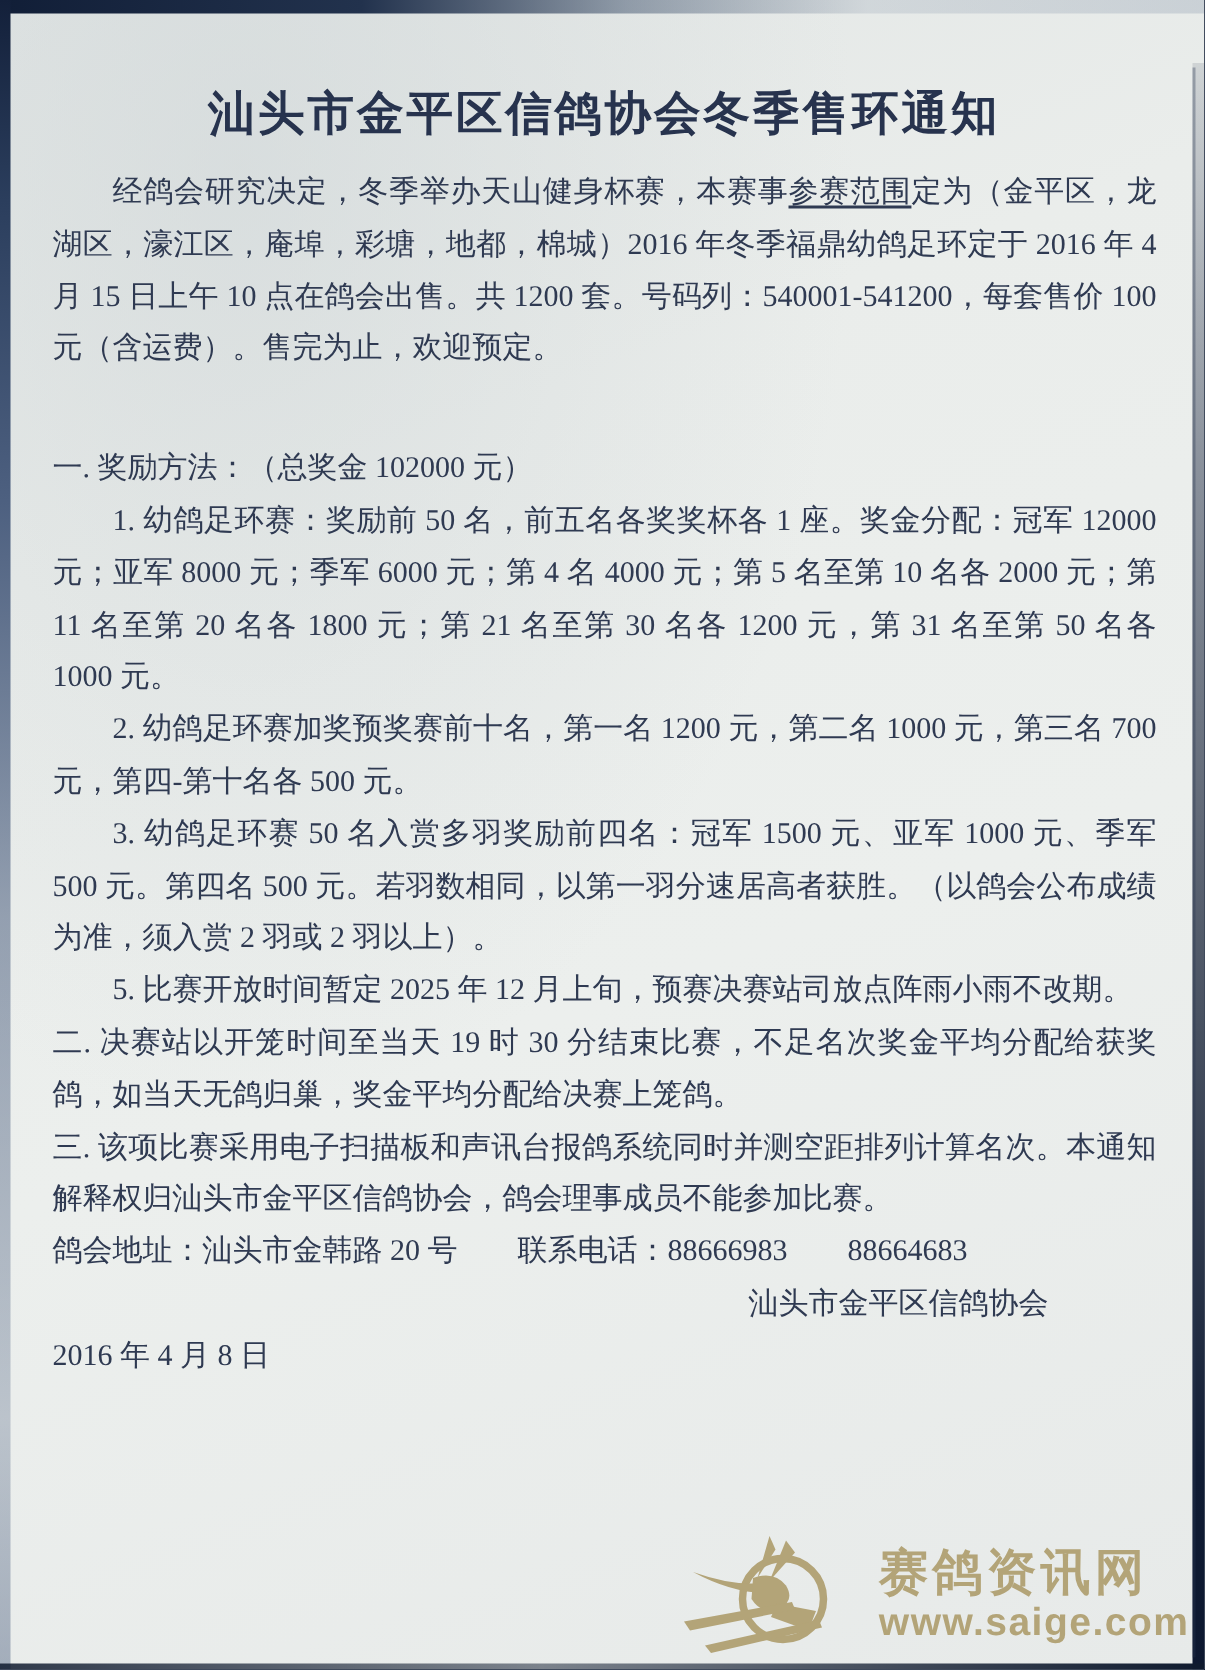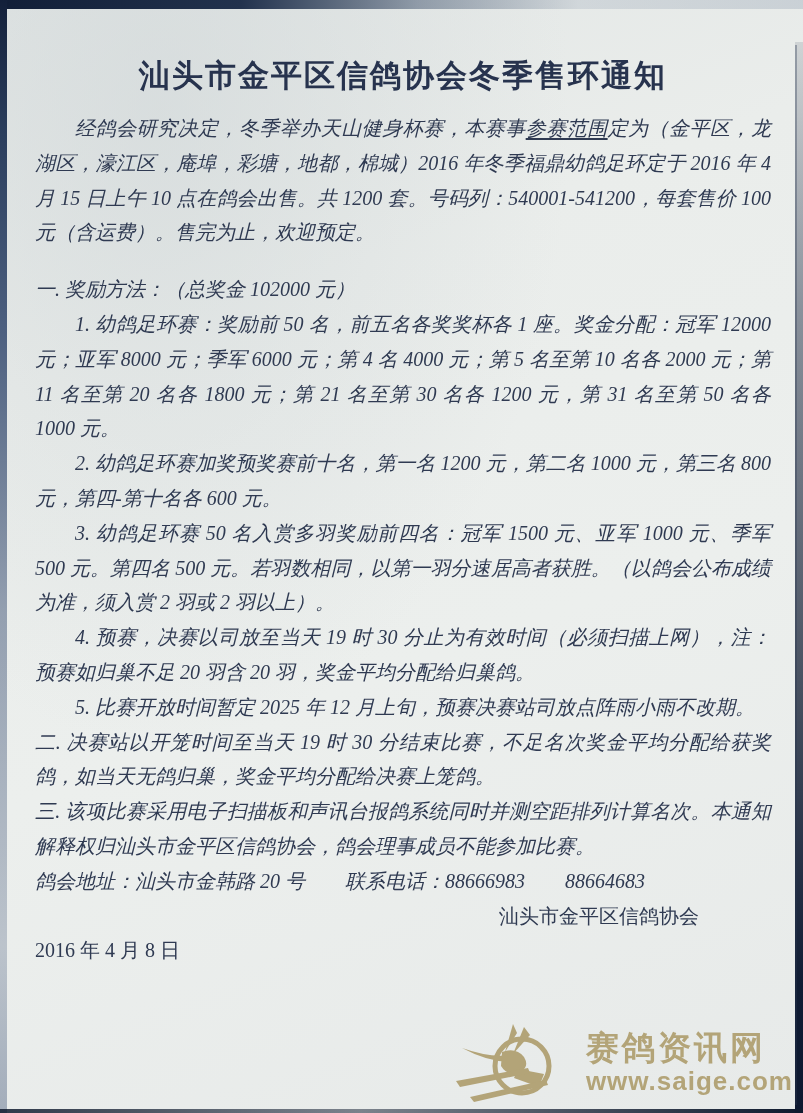--- a/index.html
+++ b/index.html
@@ -31,23 +31,23 @@
     font-size:20px; line-height:34.8px;
     text-align:justify;
   }
   .title {
     margin:0 0 13px 0;
     text-align:center;
     font-size:31px; line-height:44px;
     font-weight:bold; letter-spacing:2px;
     color:#27334e;
   }
-  .para { margin:0;font-style:italic; }
+  .para { margin:0; }
   .indent { text-indent:2em; }
-  .gap { margin-top:22px; }
+  .gap { margin-top:45px; }
   .u { text-decoration:underline; text-underline-offset:3px; }
   .sig  { margin:0; text-align:right; padding-right:72px; }
   .date { margin:0; text-align:left; padding-right:118px; }
 
   .watermark {
     position:absolute; right:10px; bottom:8px;
     display:flex; align-items:center; gap:4px;
     color:#b3a478;
   }
   .wm-text { display:flex; flex-direction:column; align-items:flex-start; }
@@ -67,23 +67,22 @@
   <div class="edge edge-right-line"></div>
   <div class="edge edge-bottom"></div>
 
   <div class="content">
     <h1 class="title">汕头市金平区信鸽协会冬季售环通知</h1>
 
     <p class="para indent"><span>经鸽会研究决定，冬季举办天山健身杯赛，本赛事</span><span class="u">参赛范围</span><span>定为（金平区，龙湖区，濠江区，庵埠，彩塘，地都，棉城）2016 年冬季福鼎幼鸽足环定于 2016 年 4 月 15 日上午 10 点在鸽会出售。共 1200 套。号码列：540001-541200，每套售价 100 元（含运费）。售完为止，欢迎预定。</span></p>
 
     <p class="para gap">一. 奖励方法：（总奖金 102000 元）</p>
     <p class="para indent">1. 幼鸽足环赛：奖励前 50 名，前五名各奖奖杯各 1 座。奖金分配：冠军 12000 元；亚军 8000 元；季军 6000 元；第 4 名 4000 元；第 5 名至第 10 名各 2000 元；第 11 名至第 20 名各 1800 元；第 21 名至第 30 名各 1200 元，第 31 名至第 50 名各 1000 元。</p>
-    <p class="para indent">2. 幼鸽足环赛加奖预奖赛前十名，第一名 1200 元，第二名 1000 元，第三名 800 元，第四-第十名各 600 元。</p>
+    <p class="para indent">2. 幼鸽足环赛加奖预奖赛前十名，第一名 1200 元，第二名 1000 元，第三名 700 元，第四-第十名各 500 元。</p>
     <p class="para indent">3. 幼鸽足环赛 50 名入赏多羽奖励前四名：冠军 1500 元、亚军 1000 元、季军 500 元。第四名 500 元。若羽数相同，以第一羽分速居高者获胜。（以鸽会公布成绩为准，须入赏 2 羽或 2 羽以上）。</p>
-    <p class="para indent">4. 预赛，决赛以司放至当天 19 时 30 分止为有效时间（必须扫描上网），注：预赛如归巢不足 20 羽含 20 羽，奖金平均分配给归巢鸽。</p>
     <p class="para indent">5. 比赛开放时间暂定 2025 年 12 月上旬，预赛决赛站司放点阵雨小雨不改期。</p>
     <p class="para">二. 决赛站以开笼时间至当天 19 时 30 分结束比赛，不足名次奖金平均分配给获奖鸽，如当天无鸽归巢，奖金平均分配给决赛上笼鸽。</p>
     <p class="para">三. 该项比赛采用电子扫描板和声讯台报鸽系统同时并测空距排列计算名次。本通知解释权归汕头市金平区信鸽协会，鸽会理事成员不能参加比赛。</p>
 
     <p class="para">鸽会地址：汕头市金韩路 20 号　　联系电话：88666983　　88664683</p>
     <p class="sig">汕头市金平区信鸽协会</p>
     <p class="date">2016 年 4 月 8 日</p>
   </div>
 
   <div class="watermark">

